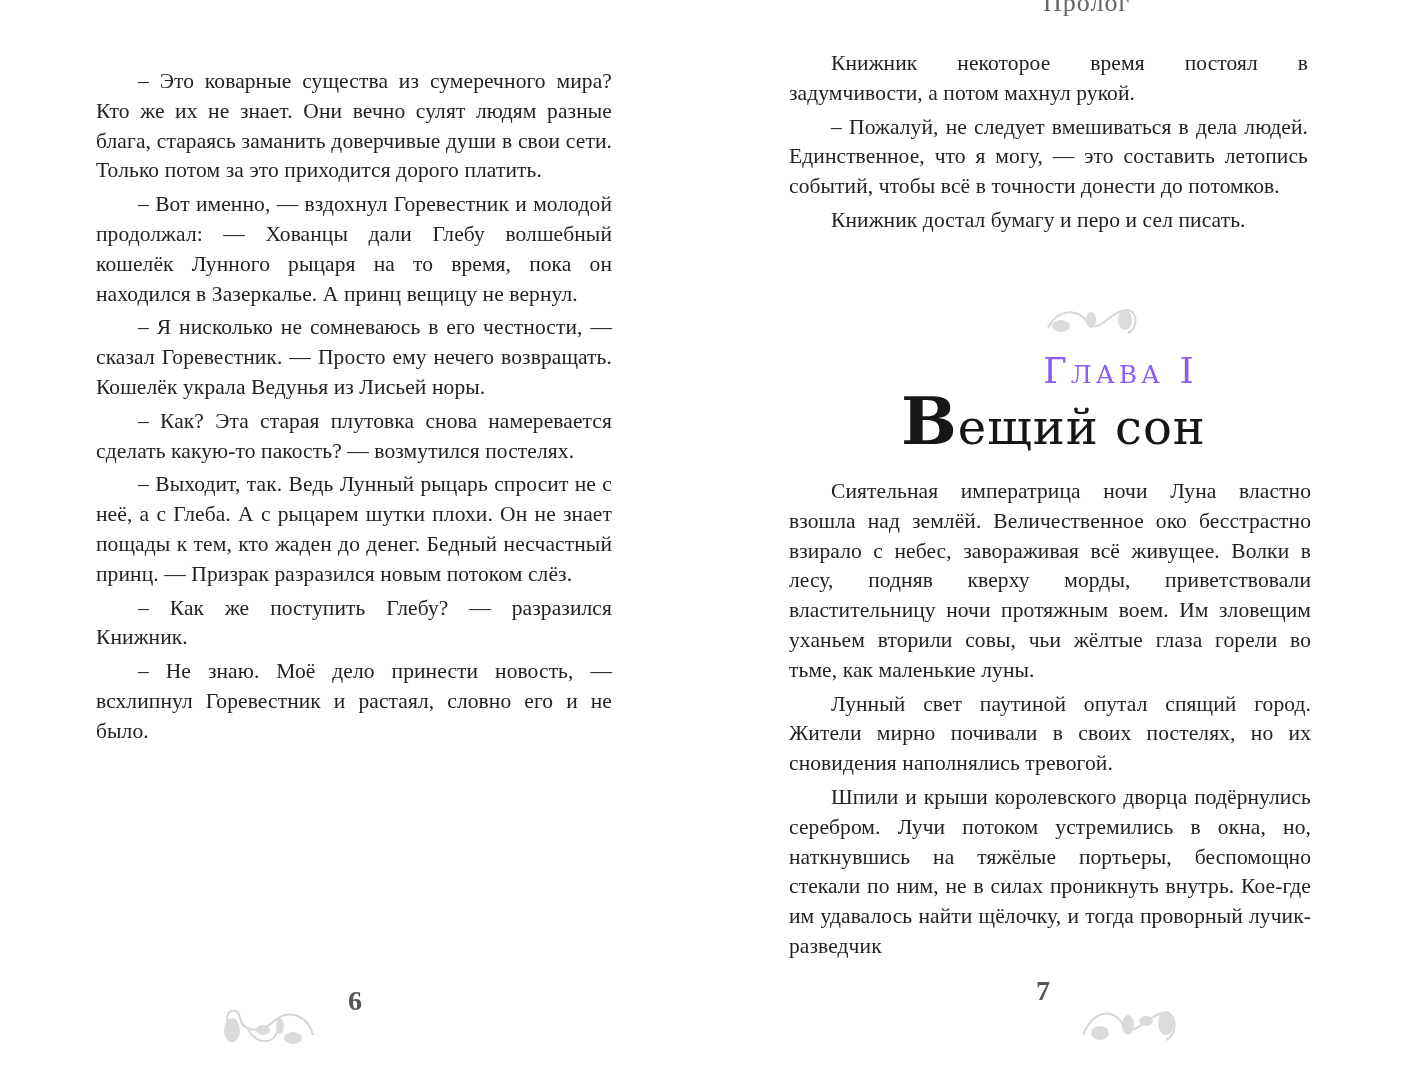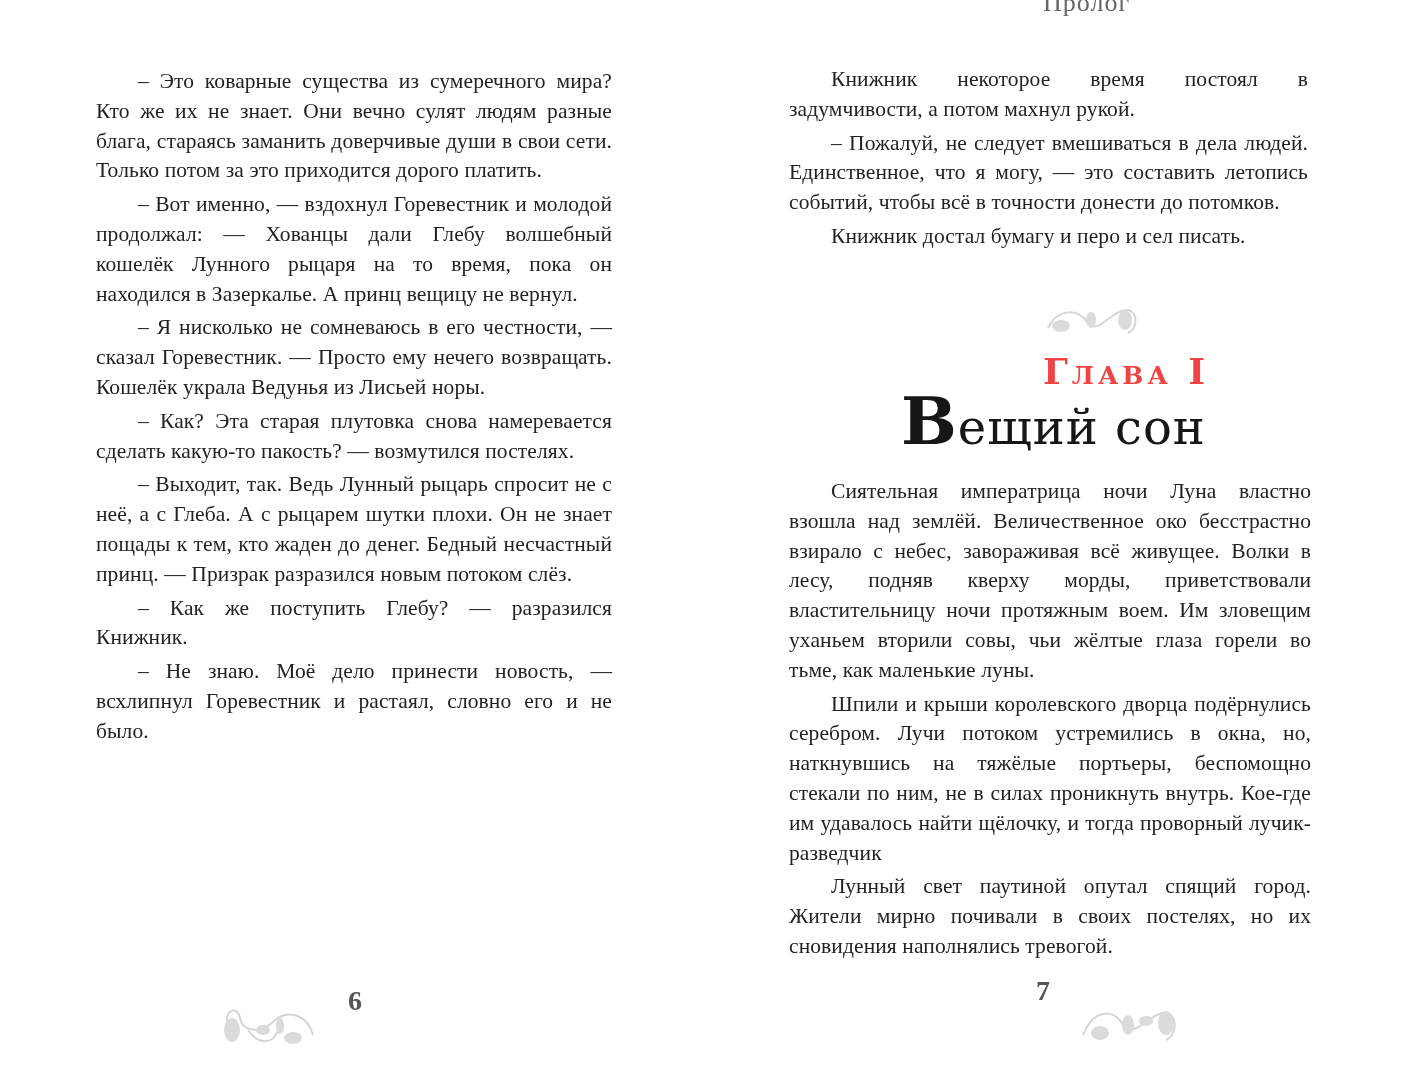--- a/index.html
+++ b/index.html
@@ -40,21 +40,21 @@
       margin: 4px;
       text-indent: 42px;
     }
     .left-text {
       left: 92px;
       top: 63px;
       width: 524px;
     }
     .right-text-top {
       left: 72px;
-      top: 61px;
+      top: 45px;
       width: 527px;
     }
     .right-text-bottom {
       left: 72px;
       top: 473px;
       width: 530px;
     }
     .running-head {
       position: absolute;
       left: 330px;
@@ -66,25 +66,24 @@
     }
     .ornament {
       position: absolute;
       opacity: 0.35;
     }
     .chapter-label {
       position: absolute;
       left: 330px;
       top: 350px;
       font-size: 36px;
-      color: #ef4444;
+      color: #8b5cf6;
       letter-spacing: 4px;
       font-family: "DejaVu Serif", serif;
       font-variant: small-caps;
-      font-weight: bold;
     }
     .chapter-title {
       position: absolute;
       left: 188px;
       top: 382px;
       font-size: 48px;
       color: #161616;
       letter-spacing: 1px;
       font-family: "DejaVu Serif", serif;
     }
@@ -158,22 +157,22 @@
     </g>
   </svg>
 
   <div class="chapter-label">Глава I</div>
   <div class="chapter-title">
     <span class="dropcap">В</span><span>ещий сон</span>
   </div>
 
   <div class="text-block right-text-bottom">
     <p>Сиятельная императрица ночи Луна властно взошла над землёй. Величественное око бесстрастно взирало с небес, завораживая всё живущее. Волки в лесу, подняв кверху морды, приветствовали властительницу ночи протяжным воем. Им зловещим уханьем вторили совы, чьи жёлтые глаза горели во тьме, как маленькие луны.</p>
+    <p>Лунный свет паутиной опутал спящий город. Жители мирно почивали в своих постелях, но их сновидения наполнялись тревогой.</p>
     <p>Шпили и крыши королевского дворца подёрнулись серебром. Лучи потоком устремились в окна, но, наткнувшись на тяжёлые портьеры, беспомощно стекали по ним, не в силах проникнуть внутрь. Кое-где им удавалось найти щёлочку, и тогда проворный лучик-разведчик</p>
-    <p>Лунный свет паутиной опутал спящий город. Жители мирно почивали в своих постелях, но их сновидения наполнялись тревогой.</p>
   </div>
 
   <div class="page-number pn-right">7</div>
 
   <svg class="ornament" style="left:365px; top:995px;" width="110" height="55" viewBox="0 0 110 55">
     <g fill="none" stroke="#8a8a8a" stroke-width="2">
       <path d="M5 40 C 15 15, 35 12, 45 30 C 55 45, 70 20, 85 18 C 100 16, 100 40, 88 45"></path>
     </g>
     <g fill="#9a9a9a">
       <ellipse cx="22" cy="38" rx="9" ry="7"></ellipse>

